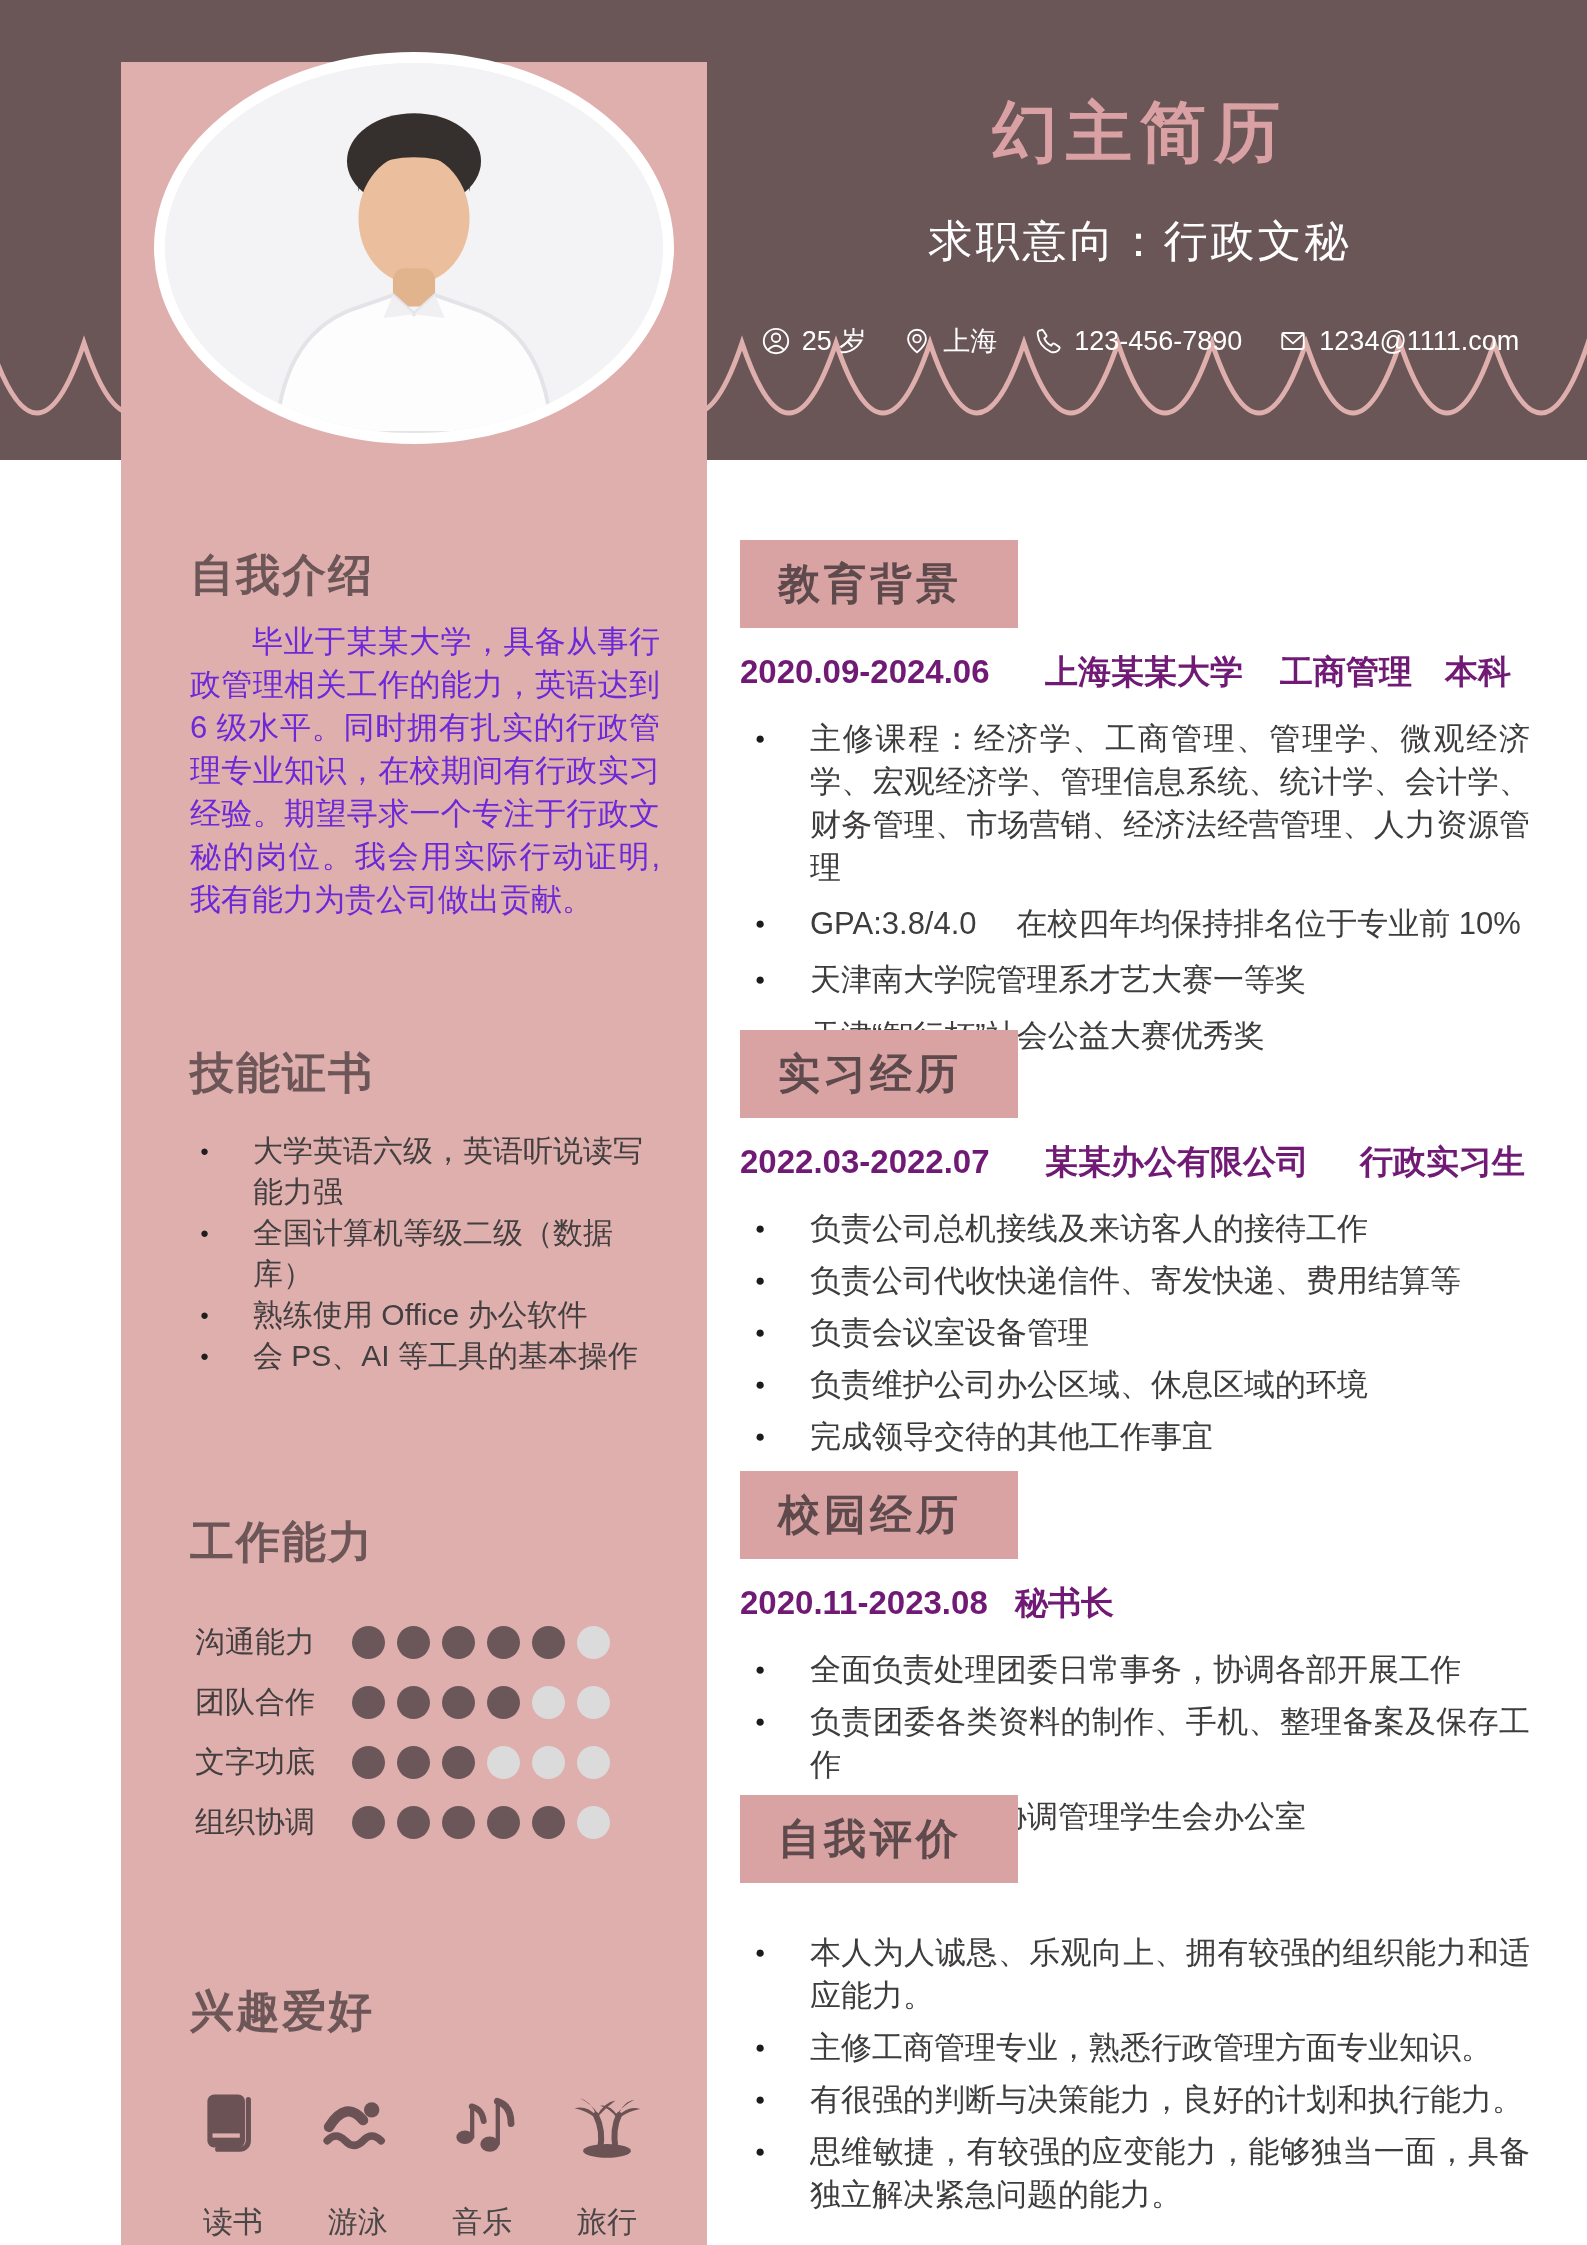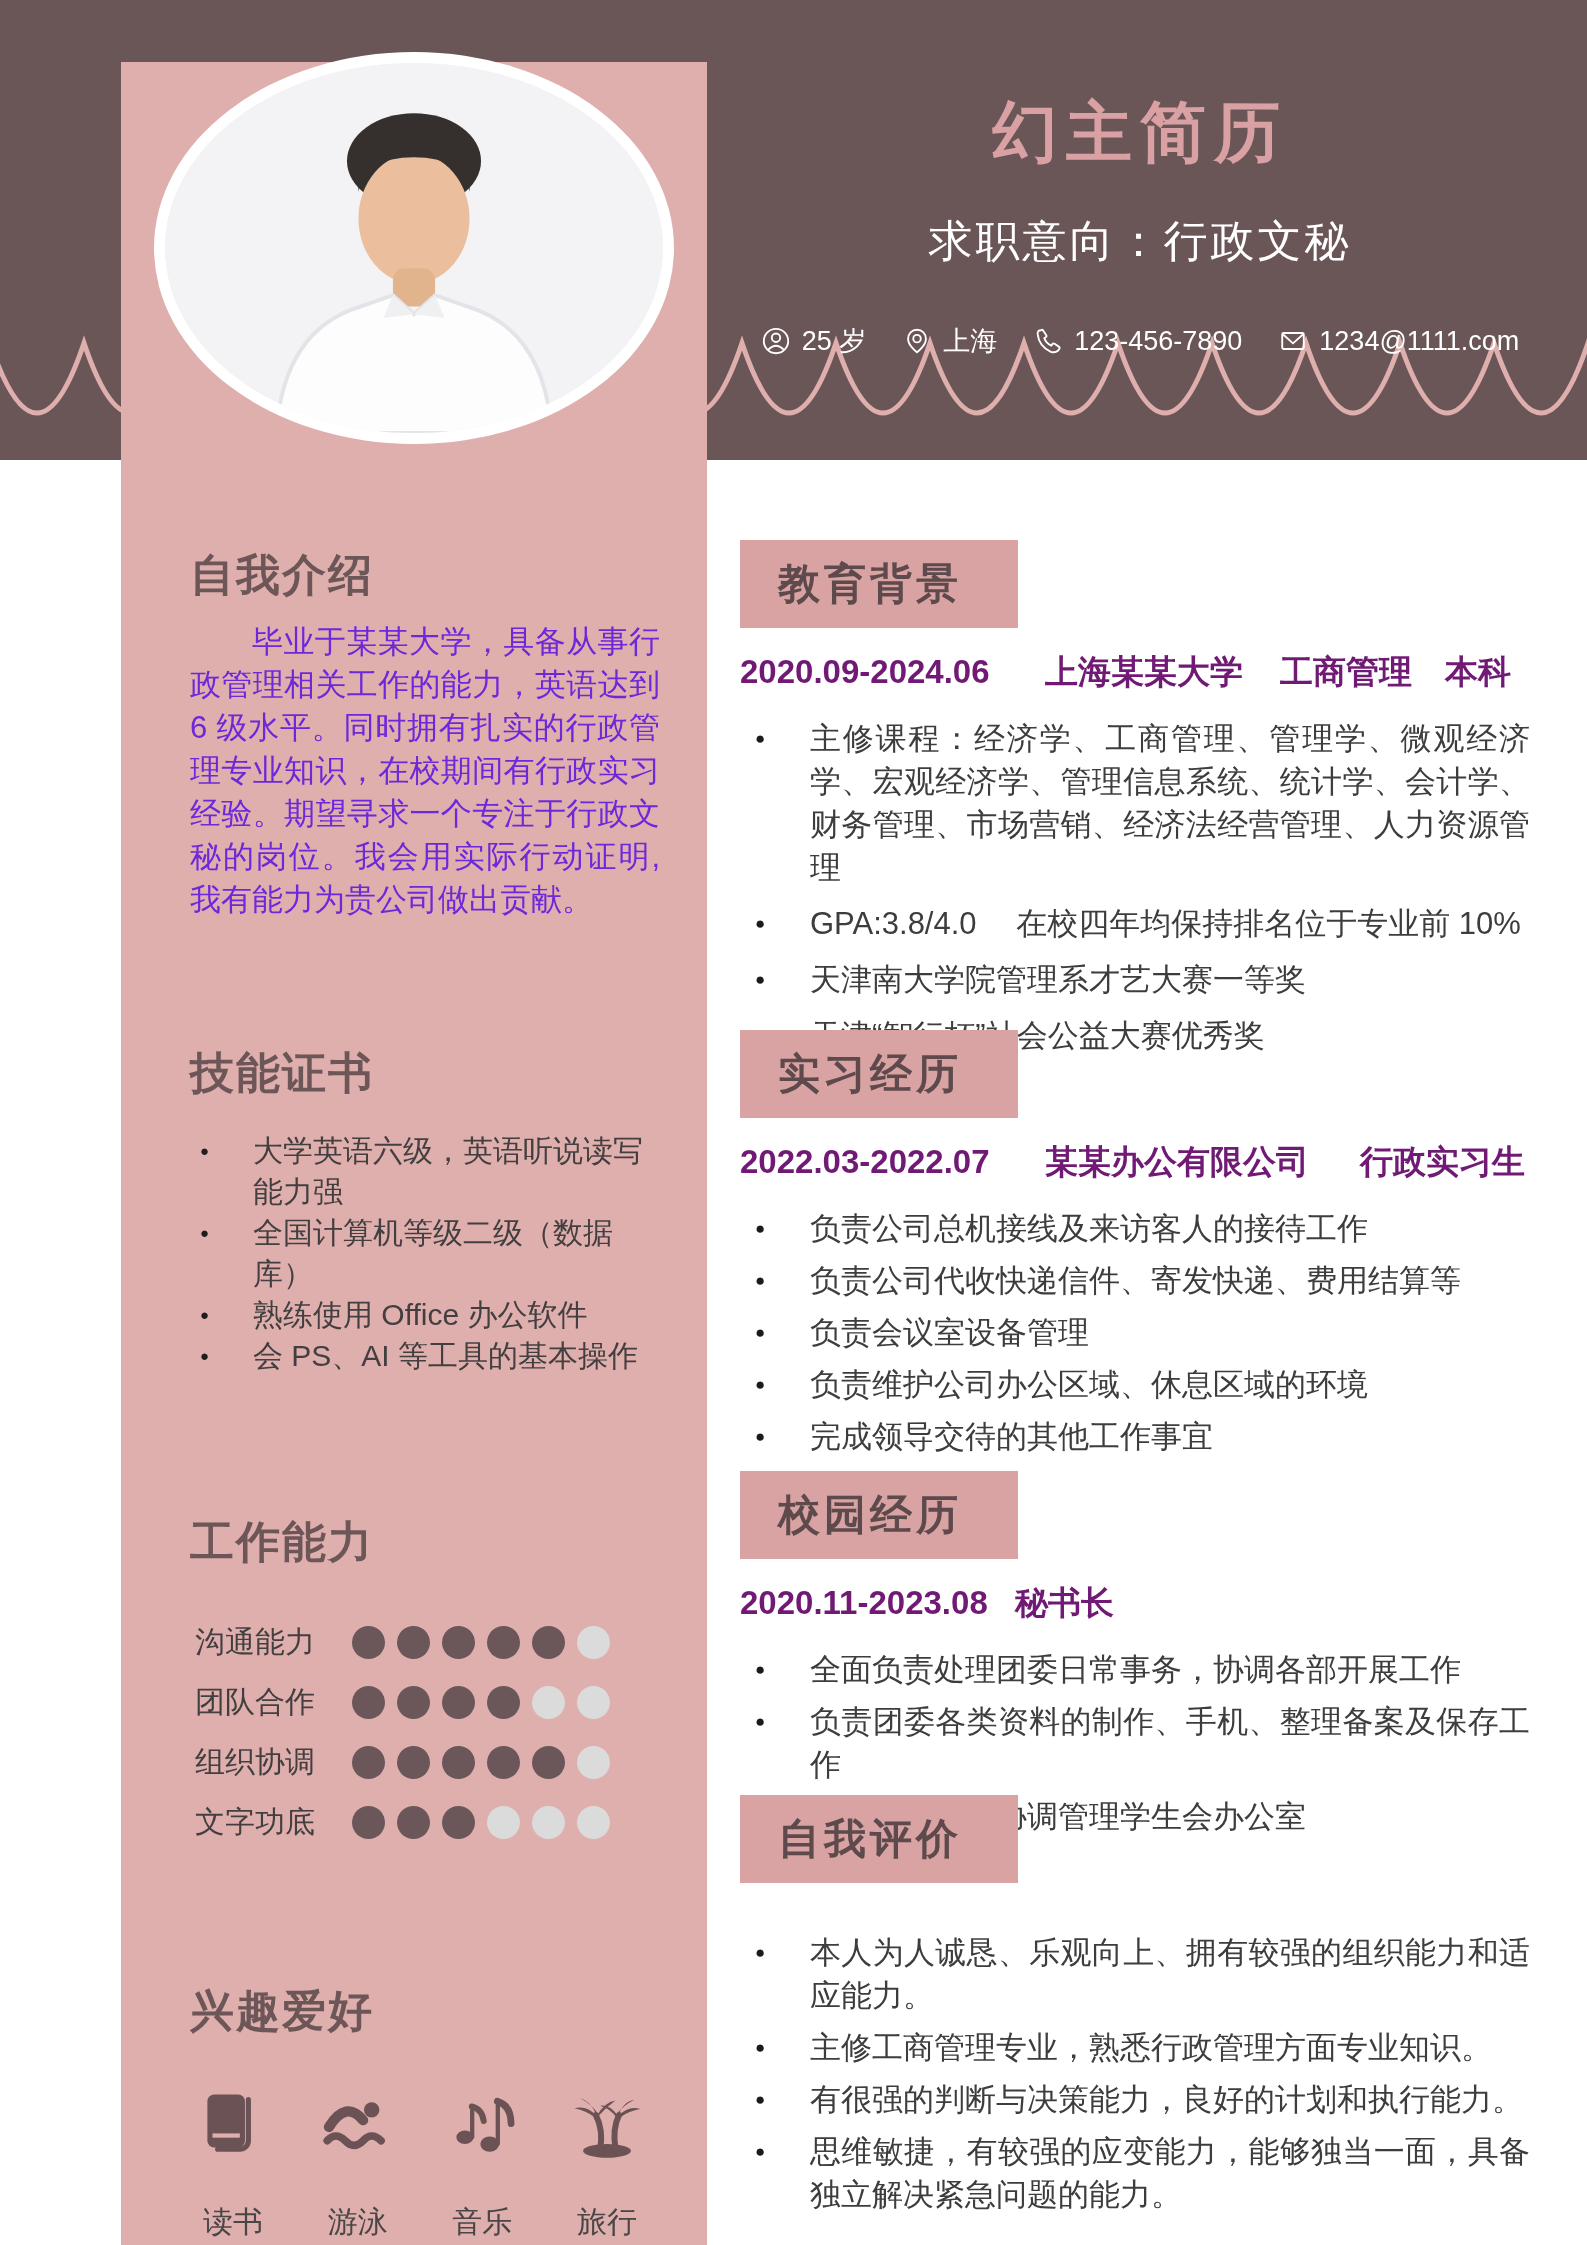--- a/index.html
+++ b/index.html
@@ -164,38 +164,38 @@
             <div class="dots">
               <span class="dot on"></span>
               <span class="dot on"></span>
               <span class="dot on"></span>
               <span class="dot on"></span>
               <span class="dot off"></span>
               <span class="dot off"></span>
             </div>
           </div>
           <div class="abil-row">
-            <span class="abil-label">组织协调</span>
+            <span class="abil-label">文字功底</span>
             <div class="dots">
               <span class="dot on"></span>
               <span class="dot on"></span>
               <span class="dot on"></span>
-              <span class="dot on"></span>
-              <span class="dot on"></span>
+              <span class="dot off"></span>
+              <span class="dot off"></span>
               <span class="dot off"></span>
             </div>
           </div>
           <div class="abil-row">
-            <span class="abil-label">文字功底</span>
+            <span class="abil-label">组织协调</span>
             <div class="dots">
               <span class="dot on"></span>
               <span class="dot on"></span>
               <span class="dot on"></span>
-              <span class="dot off"></span>
-              <span class="dot off"></span>
+              <span class="dot on"></span>
+              <span class="dot on"></span>
               <span class="dot off"></span>
             </div>
           </div>
         </div>
     </section>
 
     <section class="s-hobby">
       <h2 class="sb-h2">兴趣爱好</h2>
       <div class="hobby-row">
         <div class="hobby">

